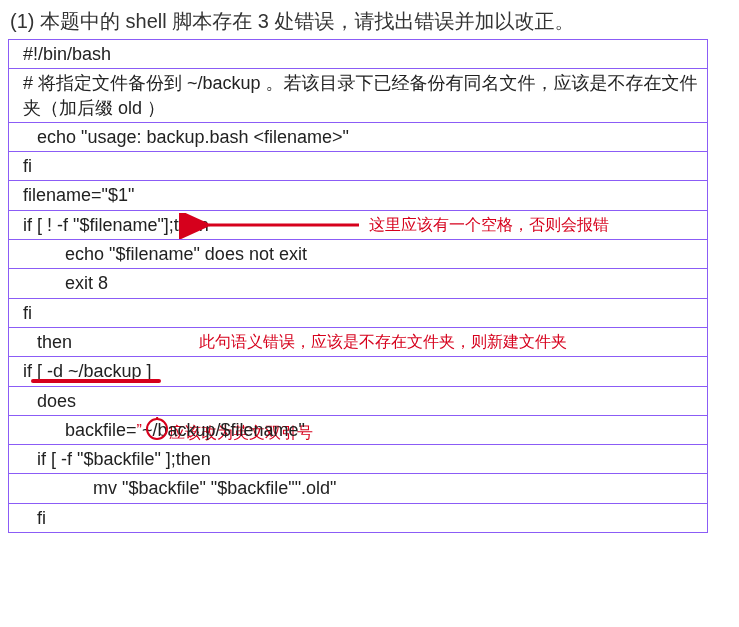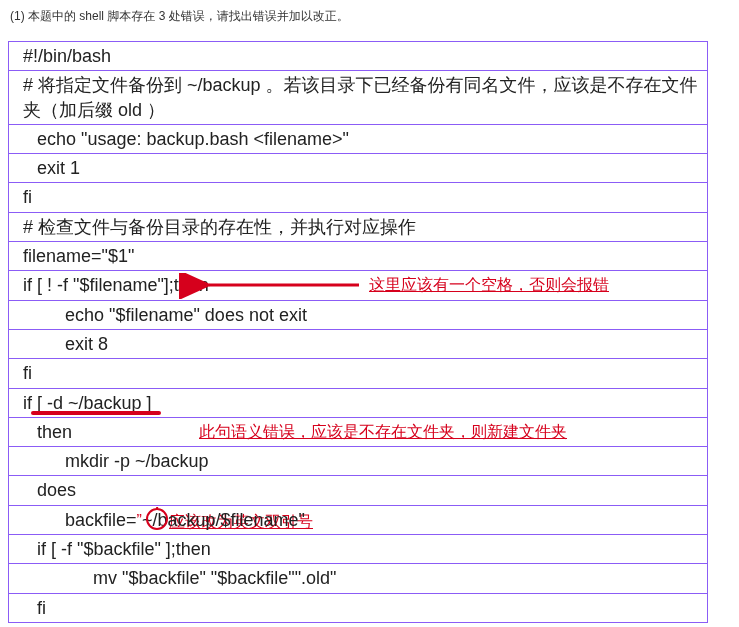--- a/index.html
+++ b/index.html
@@ -7,22 +7,22 @@
     padding: 8px;
     background: #fff;
     font-family: "Microsoft YaHei", Arial, sans-serif;
     font-size: 18px;
     color: #222;
     width: 739px;
     box-sizing: border-box;
   }
   .question {
     color: #333;
-    margin: 0 2px 16px 2px;
-    font-size: 12px;
+    margin: 0 2px 4px 2px;
+    font-size: 20px;
   }
   table {
     border-collapse: collapse;
     width: 700px;
     table-layout: fixed;
   }
   td {
     border: 1px solid #8b5cf6;
     padding: 2px 6px 2px 14px;
     vertical-align: middle;
@@ -62,47 +62,40 @@
     top: 1px;
     pointer-events: none;
   }
   .floating-ann {
     position: absolute;
     color: #d6001c;
     font-size: 16px;
     font-weight: 500;
     white-space: nowrap;
     pointer-events: none;
-    text-decoration: underline;
   }
 </style>
 </head>
 <body>
 
 <div class="question">(1) 本题中的 shell 脚本存在 3 处错误，请找出错误并加以改正。</div>
 
 <table>
   <tbody>
       <tr>
         <td>#!/bin/bash</td>
       </tr>
   <tr>
         <td># 将指定文件备份到 ~/backup 。若该目录下已经备份有同名文件，应该是不存在文件夹（加后缀 old ）</td>
       </tr>
   <tr>
         <td class="i1">echo "usage: backup.bash &lt;filename&gt;"</td>
       </tr>
   <tr>
-        <td class="i1">exit 1</td>
-      </tr>
-  <tr>
         <td>fi</td>
-      </tr>
-  <tr>
-        <td># 检查文件与备份目录的存在性，并执行对应操作</td>
       </tr>
   <tr>
         <td>filename="$1"</td>
       </tr>
 
   <tr>
         <td class="row-rel">
     <span>if [ ! -f "$filename"];then</span>
     <svg class="arrow-svg" width="260" height="26">
       <defs>
@@ -120,36 +113,33 @@
         <td class="i2">echo "$filename" does not exit</td>
       </tr>
   <tr>
         <td class="i2">exit 8</td>
       </tr>
   <tr>
         <td>fi</td>
       </tr>
 
   <tr>
-        <td class="row-rel">
-    <span>if [ -d ~/backup ]</span>
-    <span class="under1"></span>
-  </td>
-      </tr>
-
-  <tr>
         <td class="i1 row-rel">
     <span>then</span>
     <span class="floating-ann" style="left:190px; top:3px;">此句语义错误，应该是不存在文件夹，则新建文件夹</span>
   </td>
       </tr>
 
   <tr>
-        <td class="i2">mkdir -p ~/backup</td>
+        <td class="row-rel">
+    <span>if [ -d ~/backup ]</span>
+    <span class="under1"></span>
+  </td>
       </tr>
+
 
   <tr>
         <td class="i1 row-rel">
     <span>does</span>
     <span class="floating-ann" style="left:160px; top:3px;margin-top:32px;">应该改为英文双引号</span>
   </td>
       </tr>
 
   <tr>
         <td class="i2 row-rel">

